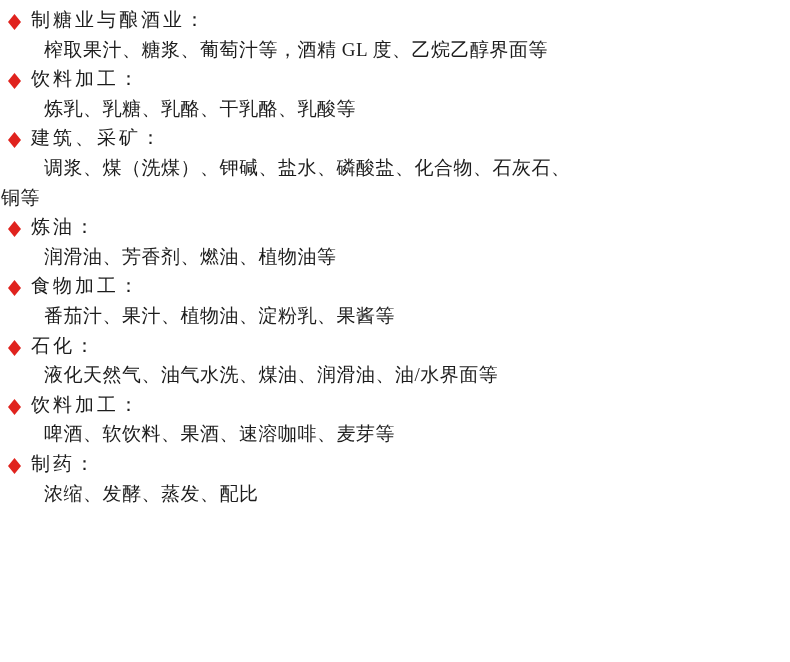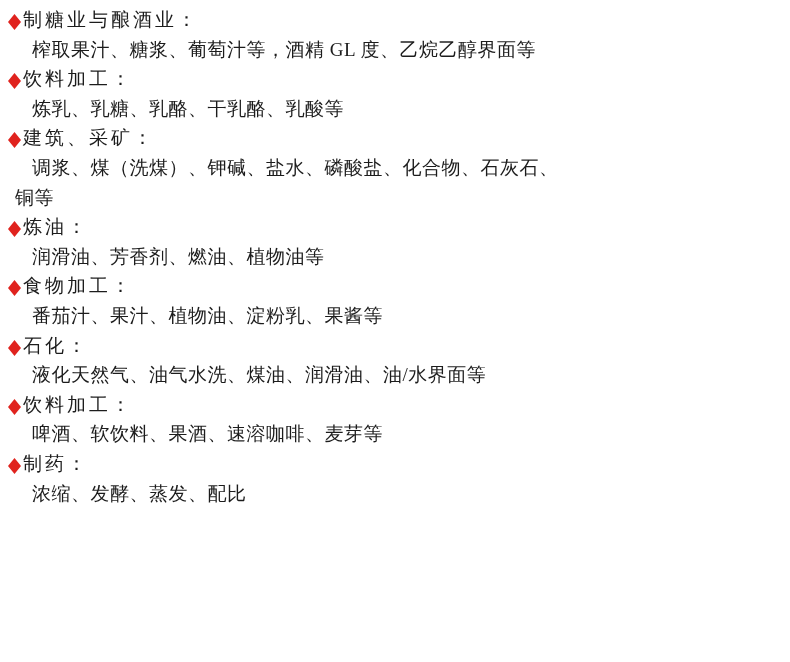--- a/index.html
+++ b/index.html
@@ -40,28 +40,28 @@
     margin-top: -3px;
   }
   .bullet svg {
     display: inline-block;
     vertical-align: middle;
   }
   .bullet svg polygon {
     fill: var(--bullet-color);
   }
   .heading-text {
-    margin-left: 2px;
+    margin-left: 10px;
     letter-spacing: 3px;
   }
   .detail-line.indent {
-    padding-left: 32px;
+    padding-left: 44px;
   }
   .detail-line.wrap {
-    padding-left: 15px;
+    padding-left: 1px;
   }
 </style>
 </head>
 <body>
 
 <div class="page">
   <div>
       <div class="section">
         <div class="line heading-line"><span class="bullet"><svg width="13" height="16" viewBox="0 0 13 16" aria-hidden="true">
               <polygon points="6.5,0 13,8 6.5,16 0,8"></polygon>

